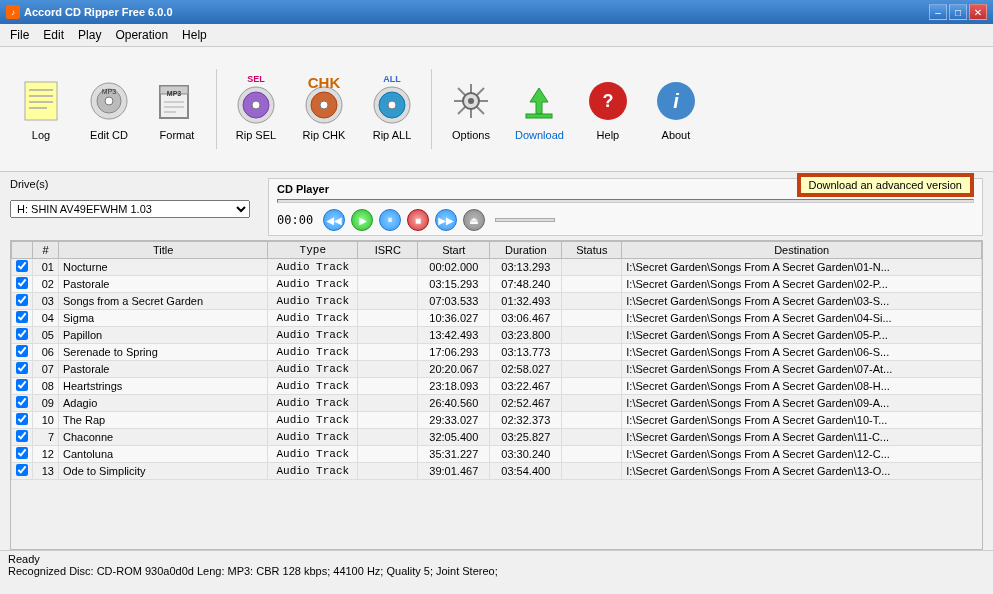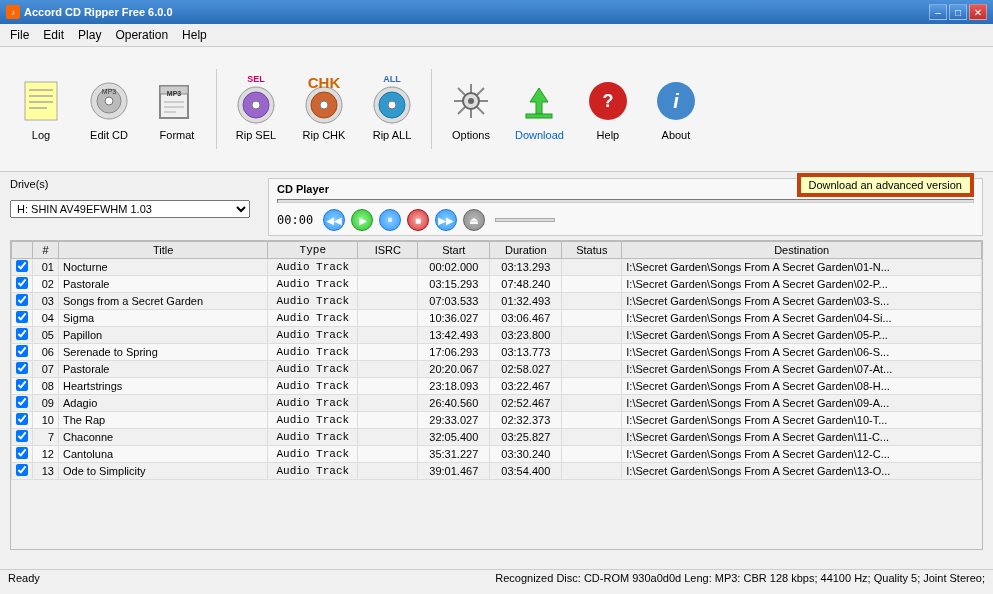--- a/index.html
+++ b/index.html
@@ -39,21 +39,21 @@
     .num-col { width: 26px; text-align: right; }
     .title-col { min-width: 160px; }
     .type-col { width: 90px; text-align: center; font-family: Liberation Mono, monospace; }
     .isrc-col { width: 60px; text-align: center; }
     .start-col { width: 72px; text-align: center; }
     .dur-col { width: 72px; text-align: center; }
     .status-col { width: 60px; text-align: center; }
     .dest-col { min-width: 200px; }
 
     
-    .status-bar { background: #f0f0f0; border-top: 1px solid #ccc; padding: 2px 8px; font-size: 11px; display: flex; justify-content: space-between; position: absolute; bottom: 8px; left: 0; right: 0; }
+    .status-bar { background: #f0f0f0; border-top: 1px solid #ccc; padding: 2px 8px; font-size: 11px; display: flex; justify-content: space-between; position: absolute; bottom: 15px; left: 0; right: 0; flex-direction: column; }
     .cd-wrap { position: relative; padding-top: 10px; }
 
     .download-highlight { color: #0066cc; }
   </style>
 </head>
 <body>
 
 <div class="title-bar">
   <div class="title-bar-left">
     <div class="title-icon">♪</div>

